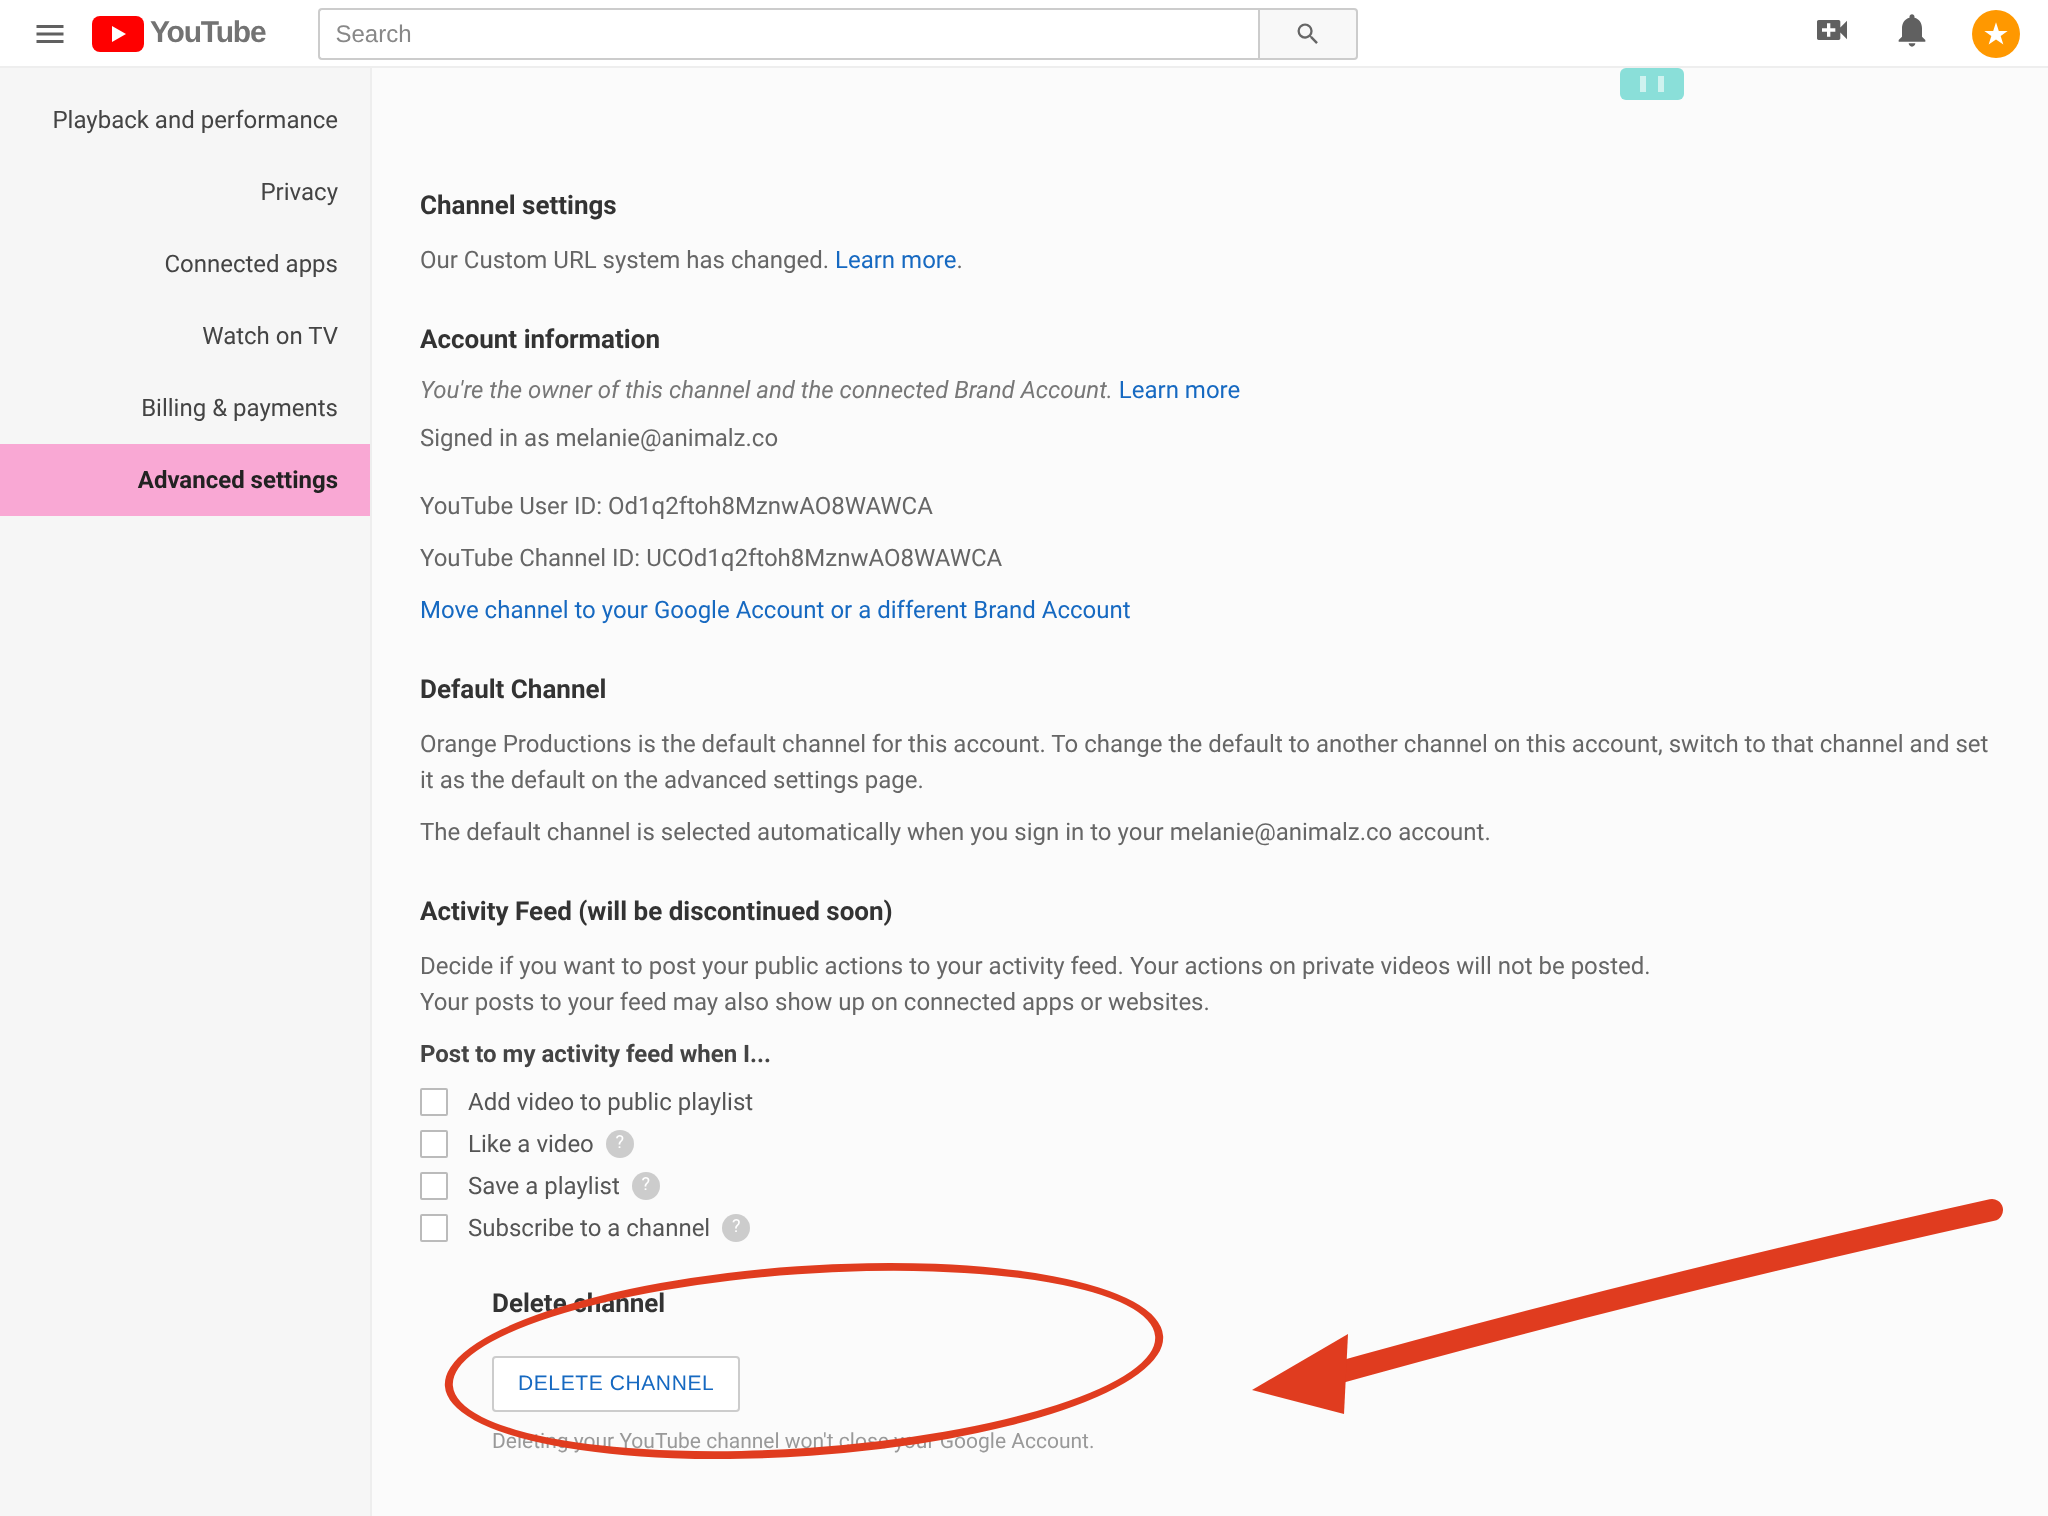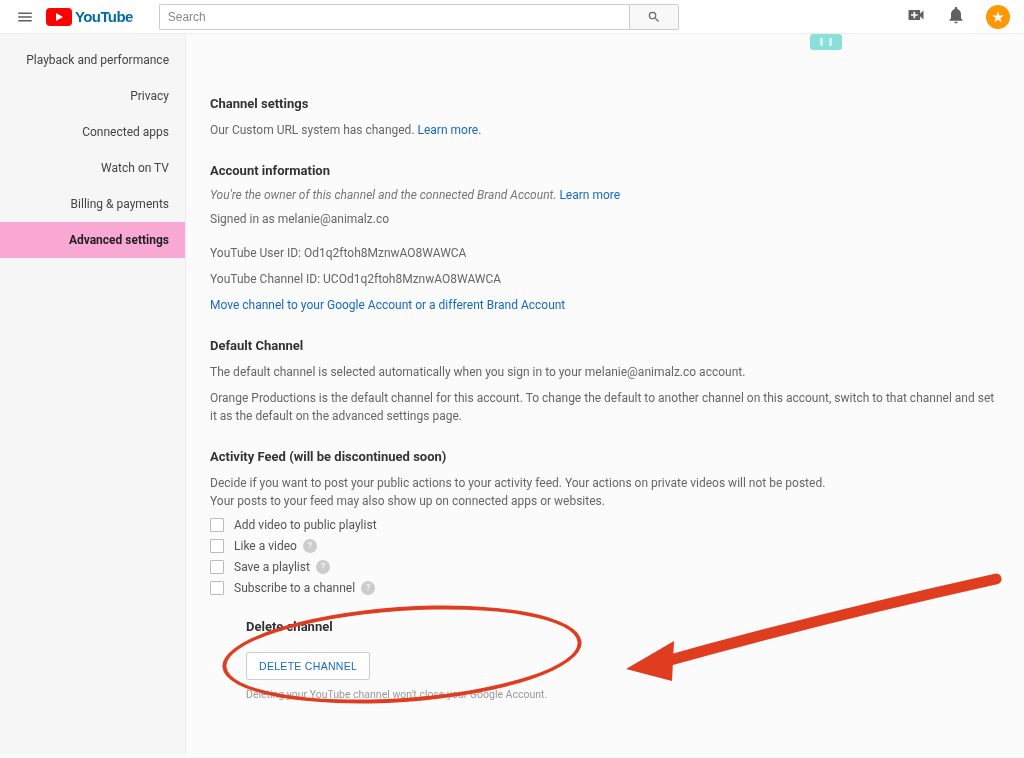--- a/index.html
+++ b/index.html
@@ -4,21 +4,21 @@
   <style>
     * { box-sizing: border-box; margin: 0; padding: 0; }
     body { font-family: Roboto, Arial, sans-serif; background: #fff; color: #333; width: 1024px; margin: 0 auto; overflow: hidden; }
 
     
     .topbar { display: flex; align-items: center; height: 34px; padding: 2px 14px; background: #fff; border-bottom: 1px solid #eee; }
     .menu-btn { width: 22px; height: 22px; display: flex; align-items: center; justify-content: center; color: #606060; margin-right: 10px; cursor: pointer; }
     .logo-wrap { display: flex; align-items: center; margin-right: 26px; cursor: pointer; }
     .logo-rect { width: 26px; height: 18px; background: #ff0000; border-radius: 4px; display: flex; align-items: center; justify-content: center; margin-right: 3px; }
     .logo-play { width: 0; height: 0; border-left: 7px solid #fff; border-top: 4px solid transparent; border-bottom: 4px solid transparent; }
-    .logo-text { font-family: Arial, sans-serif; font-weight: 700; font-size: 15px; letter-spacing: -0.6px; color: #0369a1; }
+    .logo-text { font-family: Arial, sans-serif; font-weight: 700; font-size: 15px; letter-spacing: -0.6px; color: #737373; }
     .search-wrap { flex: 1; display: flex; max-width: 520px; }
     .search-input { flex: 1; height: 26px; border: 1px solid #ccc; border-right: none; padding: 0 8px; font-size: 12px; color: #ec4899; background: #fff; border-radius: 2px 0 0 2px; outline: none; }
     .search-input::placeholder { color: #888; }
     .search-btn { width: 50px; height: 26px; background: #f8f8f8; border: 1px solid #ccc; border-radius: 0 2px 2px 0; display: flex; align-items: center; justify-content: center; color: #666; cursor: pointer; }
     .top-right { margin-left: auto; display: flex; align-items: center; gap: 20px; }
     .top-icon { color: #606060; cursor: pointer; }
     .avatar { width: 24px; height: 24px; border-radius: 50%; background: #ff9800; display: flex; align-items: center; justify-content: center; cursor: pointer; }
 
     
     .layout { display: flex; }
@@ -124,27 +124,28 @@
         </div>
         <div class="subtext">Signed in as melanie@animalz.co</div>
         <div style="height:8px"></div>
         <div class="subtext"><span>YouTube User ID: </span><span>Od1q2ftoh8MznwAO8WAWCA</span></div>
         <div class="subtext"><span>YouTube Channel ID: </span><span>UCOd1q2ftoh8MznwAO8WAWCA</span></div>
         <div class="subtext"><a class="link">Move channel to your Google Account or a different Brand Account</a></div>
       </div>
 
       <div class="sec">
         <div class="section-title">Default Channel</div>
+        <div class="subtext">Orange Productions is the default channel for this account. To change the default to another channel on this account, switch to that channel and set it as the default on the advanced settings page.</div>
         <div class="subtext">The default channel is selected automatically when you sign in to your melanie@animalz.co account.</div>
-        <div class="subtext">Orange Productions is the default channel for this account. To change the default to another channel on this account, switch to that channel and set it as the default on the advanced settings page.</div>
       </div>
 
       <div class="sec">
         <div class="section-title">Activity Feed (will be discontinued soon)</div>
         <div class="subtext" style="max-width:620px">Decide if you want to post your public actions to your activity feed. Your actions on private videos will not be posted. Your posts to your feed may also show up on connected apps or websites.</div>
+        <div class="small-bold">Post to my activity feed when I...</div>
 
         <div class="chk-row">
           <div class="chk"></div>
           <span>Add video to public playlist</span>
         </div>
         <div class="chk-row">
           <div class="chk"></div>
           <span>Like a video</span>
           <span class="q-icon">?</span>
         </div>

